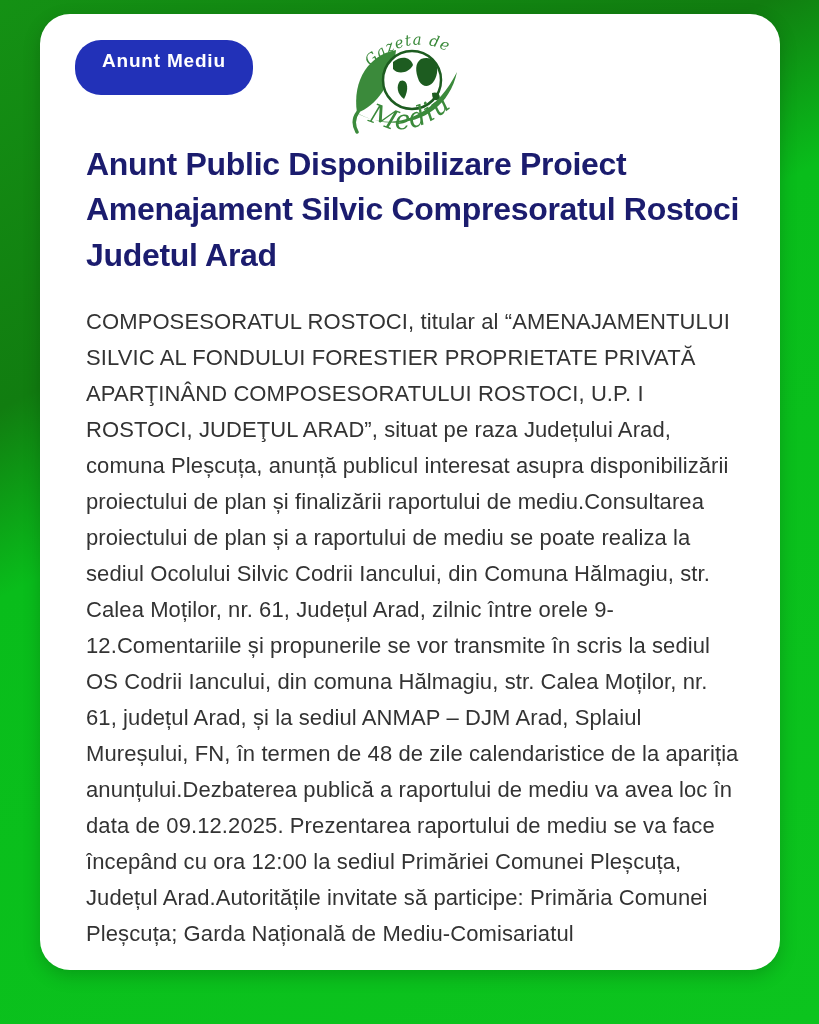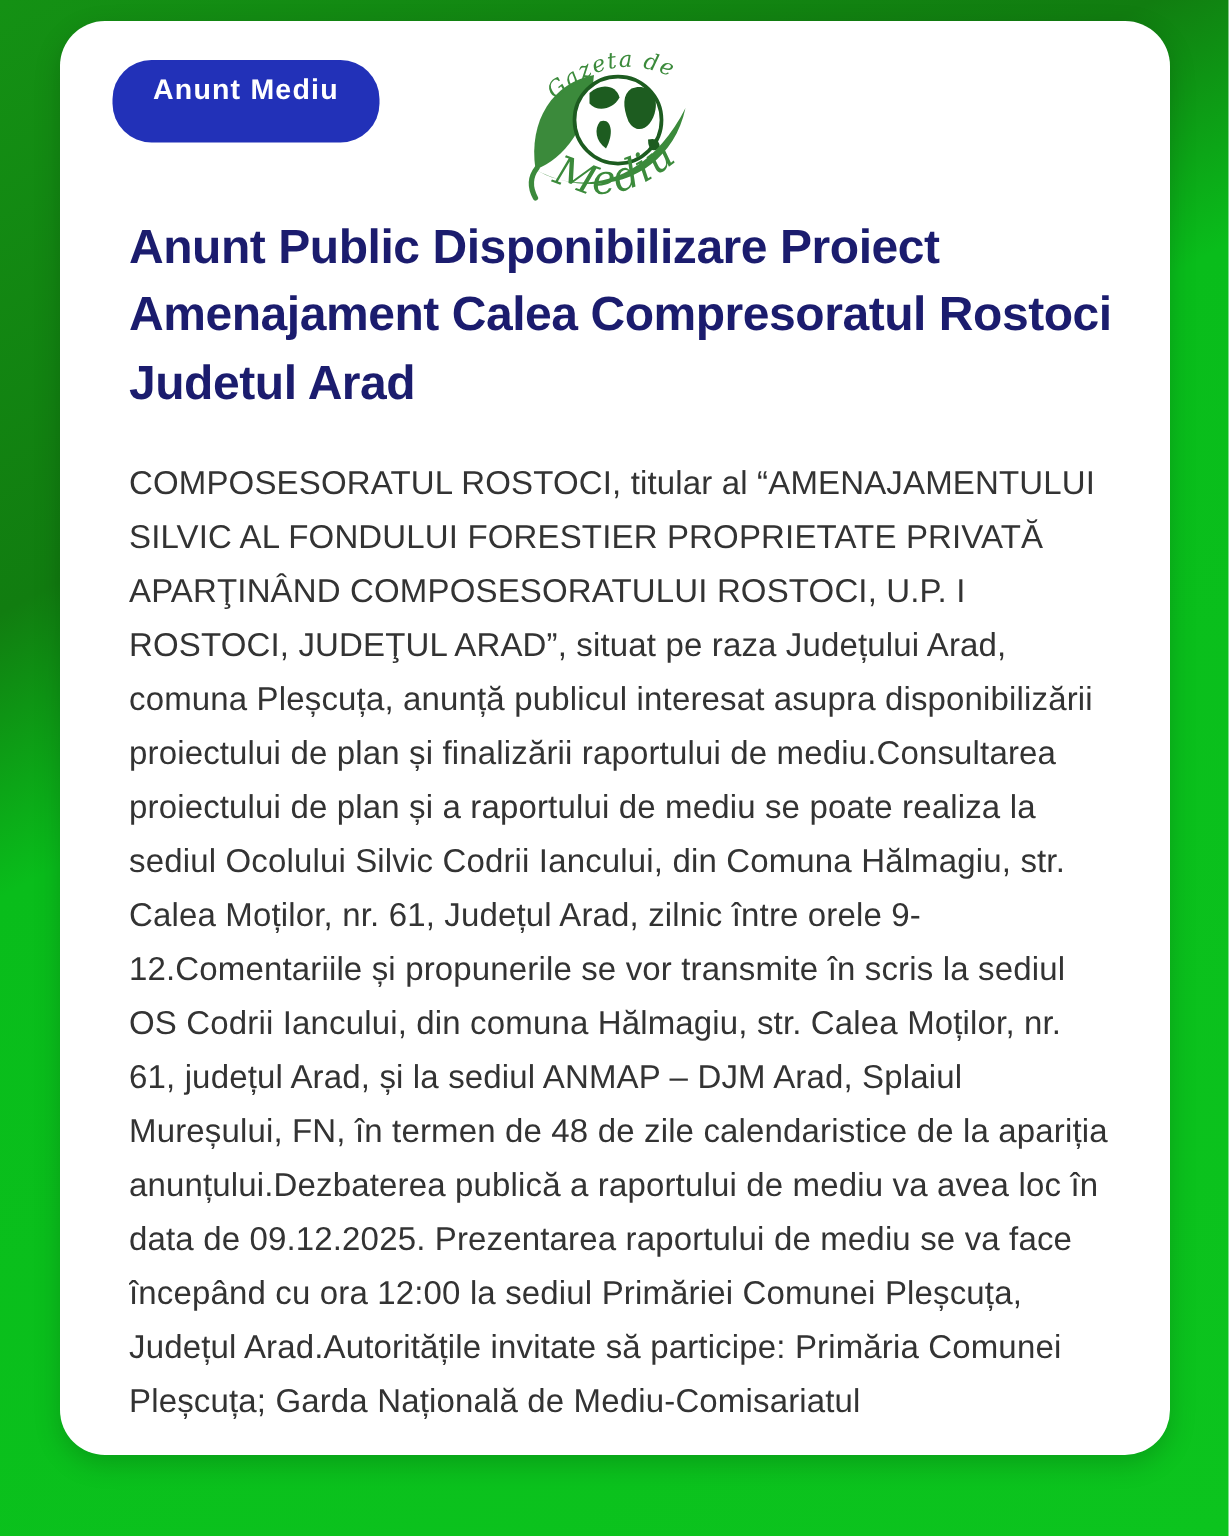--- a/index.html
+++ b/index.html
@@ -87,17 +87,17 @@
     </g>
     <text font-size="15" font-style="italic" fill="#3b8a3b" font-family="DejaVu Serif, serif" letter-spacing="1" text-anchor="middle">
       <textPath href="#arcTop" startOffset="50%">Gazeta de</textPath>
     </text>
     <text font-size="27" font-style="italic" fill="#3b8a3b" font-family="DejaVu Serif, serif" letter-spacing="1" text-anchor="middle">
       <textPath href="#arcBottom" startOffset="50%">Mediu</textPath>
     </text>
   </svg>
 
   <div class="content">
-    <h1 class="title">Anunt Public Disponibilizare Proiect Amenajament Calea Compresoratul Rostoci Judetul Arad</h1>
+    <h1 class="title">Anunt Public Disponibilizare Proiect Amenajament Silvic Compresoratul Rostoci Judetul Arad</h1>
     <p class="body-text">COMPOSESORATUL ROSTOCI, titular al “AMENAJAMENTULUI SILVIC AL FONDULUI FORESTIER PROPRIETATE PRIVATĂ APARŢINÂND COMPOSESORATULUI ROSTOCI, U.P. I ROSTOCI, JUDEŢUL ARAD”, situat pe raza Județului Arad, comuna Pleșcuța, anunță publicul interesat asupra disponibilizării proiectului de plan și finalizării raportului de mediu.Consultarea proiectului de plan și a raportului de mediu se poate realiza la sediul Ocolului Silvic Codrii Iancului, din Comuna Hălmagiu, str. Calea Moților, nr. 61, Județul Arad, zilnic între orele 9-12.Comentariile și propunerile se vor transmite în scris la sediul OS Codrii Iancului, din comuna Hălmagiu, str. Calea Moților, nr. 61, județul Arad, și la sediul ANMAP – DJM Arad, Splaiul Mureșului, FN, în termen de 48 de zile calendaristice de la apariția anunțului.Dezbaterea publică a raportului de mediu va avea loc în data de 09.12.2025. Prezentarea raportului de mediu se va face începând cu ora 12:00 la sediul Primăriei Comunei Pleșcuța, Județul Arad.Autoritățile invitate să participe: Primăria Comunei Pleșcuța; Garda Națională de Mediu-Comisariatul</p>
   </div>
 
 </div>
 
 </body></html>

